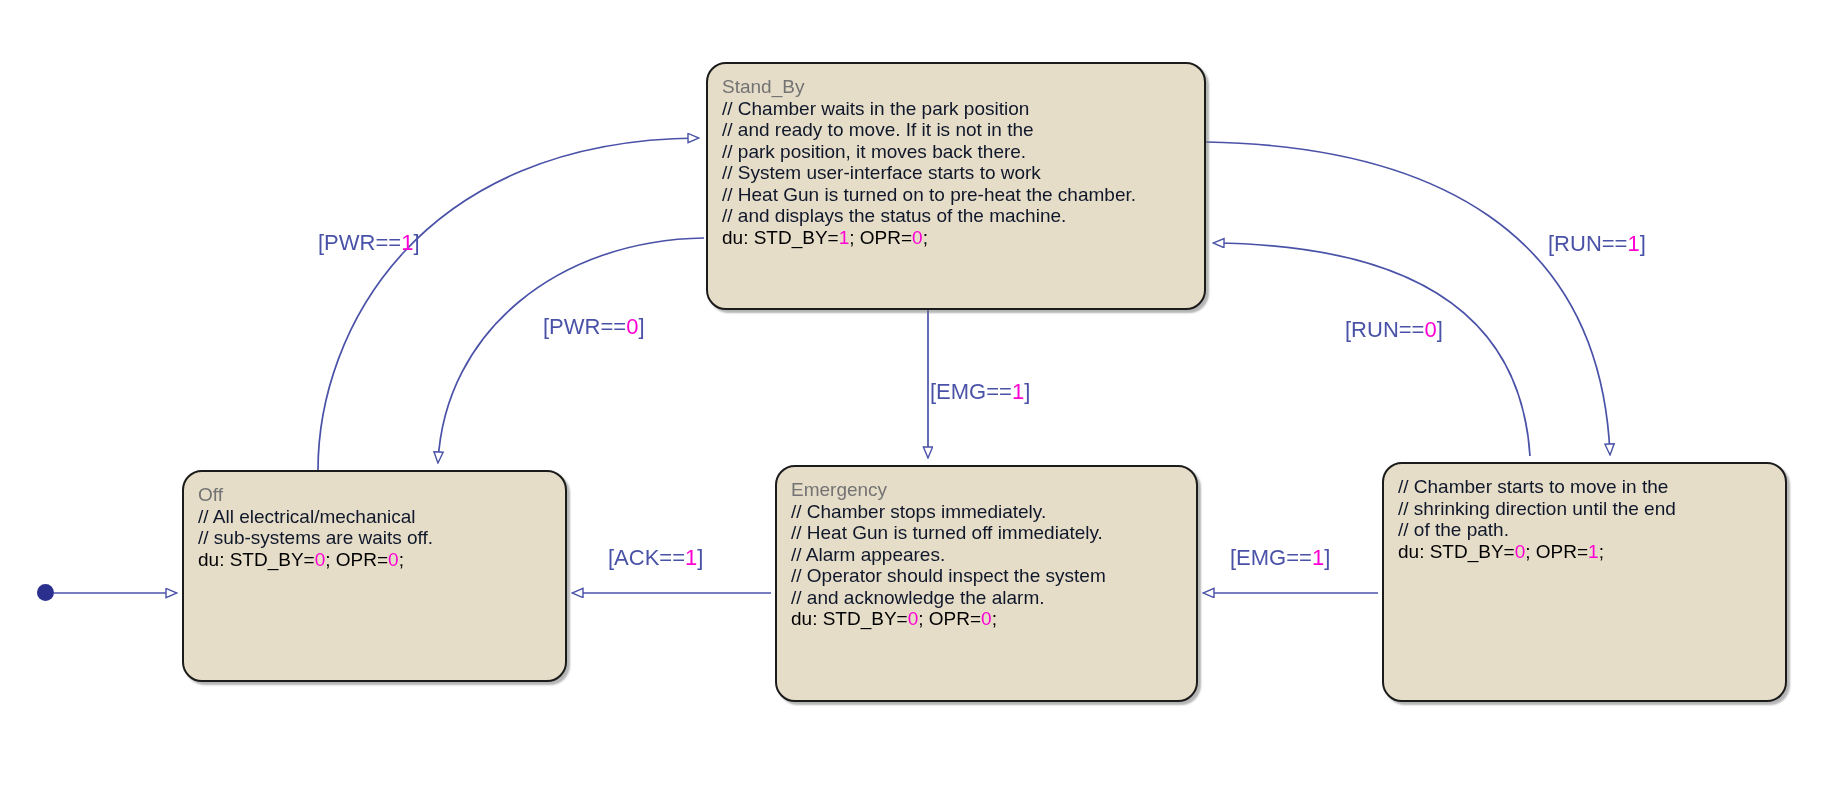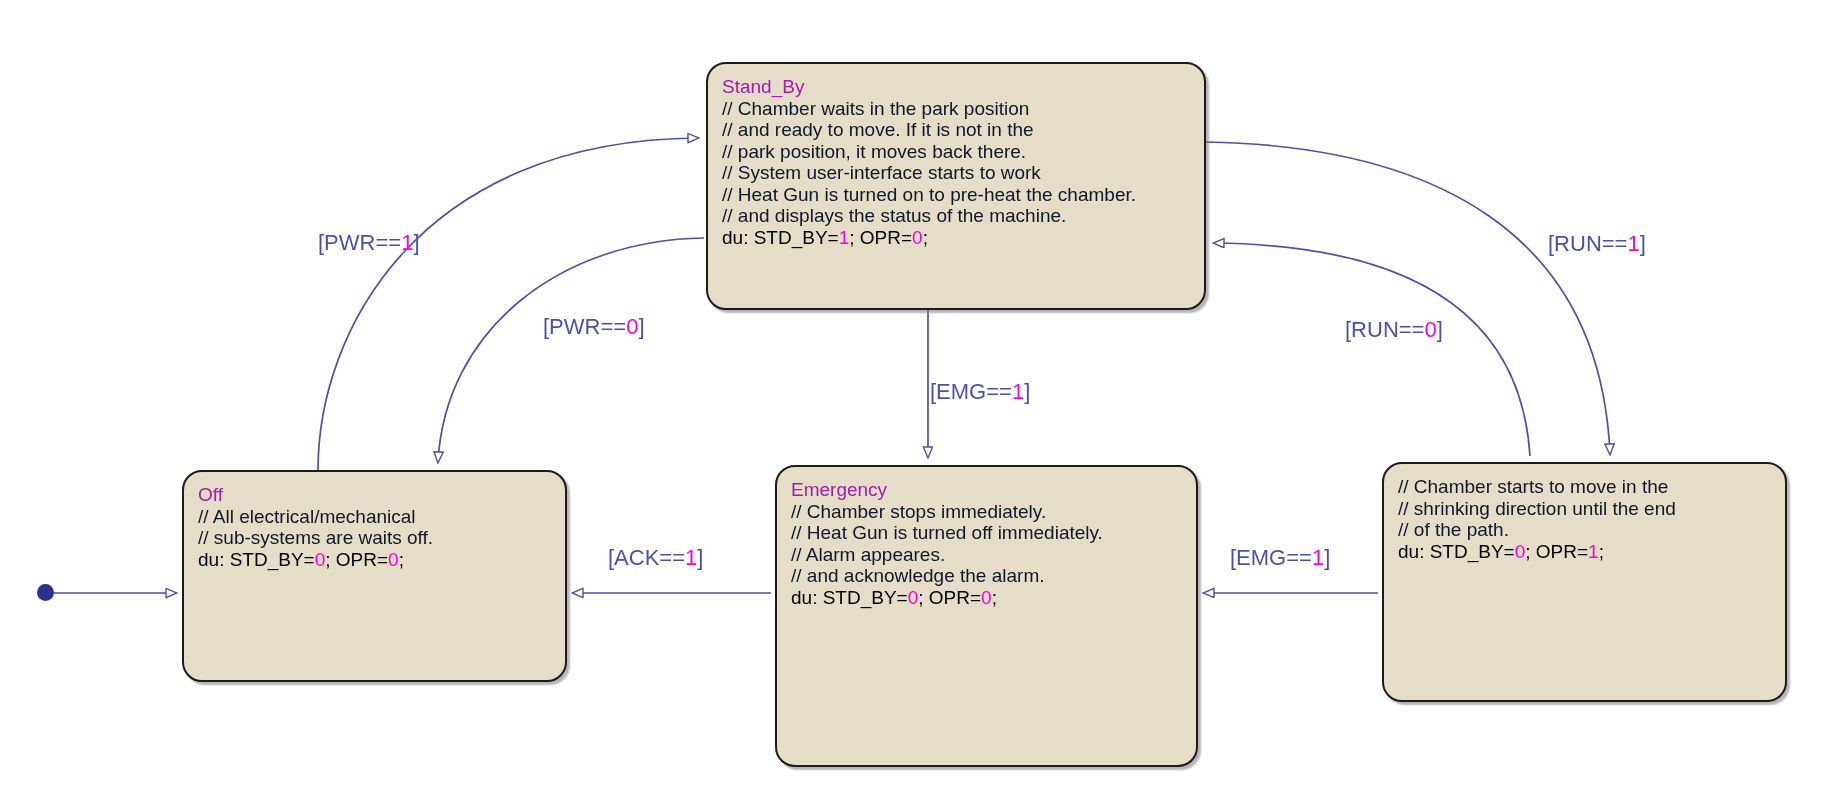--- a/index.html
+++ b/index.html
@@ -31,21 +31,21 @@
     position: absolute;
     box-sizing: border-box;
     background: #e6ddc9;
     border: 2.5px solid #1b1b1b;
     border-radius: 20px;
     box-shadow: 3px 3px 2px rgba(120,120,120,0.55);
     padding: 12px 14px 10px 14px;
     overflow: hidden;
   }
   .state-name {
-    color: #a21caf;
+    color: #737373;
     font-size: 19px;
     line-height: 21.5px;
     white-space: nowrap;
   }
   .state-comment {
     color: #0f172a;
     font-size: 19px;
     line-height: 21.5px;
     white-space: nowrap;
   }
@@ -123,25 +123,26 @@
     <div class="state-action"><span>du: STD_BY=</span><span class="num">1</span><span>; OPR=</span><span class="num">0</span><span>;</span></div>
   </div>
 
   <div class="state-box" style="left:182px; top:470px; width:385px; height:212px;">
     <div class="state-name">Off</div>
     <div class="state-comment">// All electrical/mechanical</div>
     <div class="state-comment">// sub-systems are waits off.</div>
     <div class="state-action"><span>du: STD_BY=</span><span class="num">0</span><span>; OPR=</span><span class="num">0</span><span>;</span></div>
   </div>
 
-  <div class="state-box" style="left:775px; top:465px; width:423px; height:302px;">
+  <div class="state-box" style="left:775px; top:465px; width:423px; height:237px;">
     <div class="state-name">Emergency</div>
     <div class="state-comment">// Chamber stops immediately.</div>
     <div class="state-comment">// Heat Gun is turned off immediately.</div>
     <div class="state-comment">// Alarm appeares.</div>
+    <div class="state-comment">// Operator should inspect the system</div>
     <div class="state-comment">// and acknowledge the alarm.</div>
     <div class="state-action"><span>du: STD_BY=</span><span class="num">0</span><span>; OPR=</span><span class="num">0</span><span>;</span></div>
   </div>
 
   <div class="state-box" style="left:1382px; top:462px; width:405px; height:240px;">
     <div class="state-comment">// Chamber starts to move in the</div>
     <div class="state-comment">// shrinking direction until the end</div>
     <div class="state-comment">// of the path.</div>
     <div class="state-action"><span>du: STD_BY=</span><span class="num">0</span><span>; OPR=</span><span class="num">1</span><span>;</span></div>
   </div>

